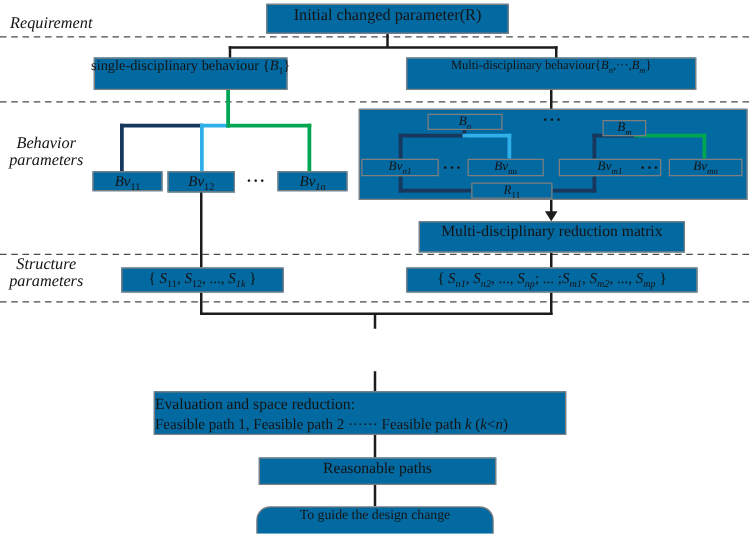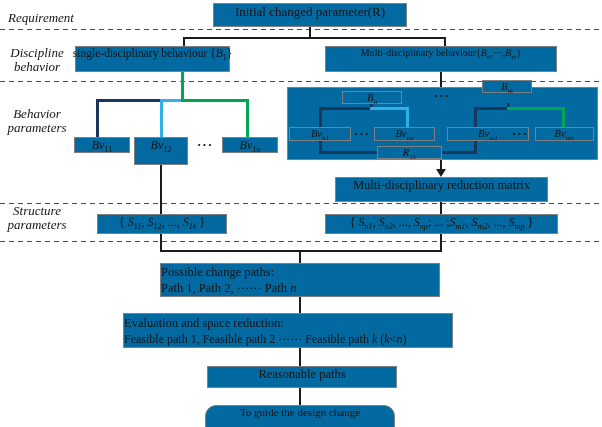--- a/index.html
+++ b/index.html
@@ -30,24 +30,20 @@
 <body>
 
 <div class="canvas">
 
   <div class="dashed" style="top:29px"></div>
   <div class="dashed" style="top:81px"></div>
   <div class="dashed" style="top:203px"></div>
   <div class="dashed" style="top:241px"></div>
 
   <div class="lane" style="left:8px;top:11px">Requirement</div>
-  <div class="lane" style="left:4px;top:46px;width:66px">
-    <div>Discipline</div>
-    <div>behavior</div>
-  </div>
   <div class="lane" style="left:1px;top:107px;width:72px">
     <div>Behavior</div>
     <div>parameters</div>
   </div>
   <div class="lane" style="left:1px;top:204px;width:72px">
     <div>Structure</div>
     <div>parameters</div>
   </div>
 
   <div class="box" style="left:213px;top:3px;width:194px;height:24px;font-size:13px">
@@ -70,35 +66,35 @@
   <div class="ln h3 navy" style="left:96px;top:99px;width:66px"></div>
   <div class="ln h3 cyan" style="left:160px;top:99px;width:24px"></div>
   <div class="ln h3 green" style="left:181px;top:99px;width:68px"></div>
   <div class="ln v3 navy" style="left:96px;top:99px;height:38px"></div>
   <div class="ln v3 cyan" style="left:160px;top:99px;height:38px"></div>
   <div class="ln v3 green" style="left:246px;top:99px;height:38px"></div>
 
   <div class="box md" style="left:74px;top:137px;width:56px;height:16px">
     <span><span style="font-style: italic;">Bv</span><sub>11</sub></span>
   </div>
-  <div class="box md" style="left:134px;top:137px;width:54px;height:28px">
+  <div class="box md" style="left:134px;top:137px;width:54px;height:17px">
     <span><span style="font-style: italic;">Bv</span><sub>12</sub></span>
   </div>
   <div class="dots" style="left:193px;top:137px;width:24px;height:16px">···</div>
   <div class="box md" style="left:222px;top:137px;width:56px;height:16px">
     <span><span style="font-style: italic;">Bv</span><sub style="font-style: italic;">1n</sub></span>
   </div>
 
   <div class="box frame" style="left:287px;top:87px;width:311px;height:73px"></div>
 
   <div class="box sm" style="left:342px;top:91px;width:60px;height:13px">
     <span><span style="font-style: italic;">B</span><sub style="font-style: italic;">n</sub></span>
   </div>
   <div class="dots" style="left:430px;top:89px;width:24px;height:13px">···</div>
-  <div class="box sm" style="left:482px;top:80px;width:50px;height:13px">
+  <div class="box sm" style="left:482px;top:96px;width:35px;height:13px">
     <span><span style="font-style: italic;">B</span><sub style="font-style: italic;">m</sub></span>
   </div>
 
   <div class="ln v3 navy" style="left:370px;top:103px;height:7px"></div>
   <div class="ln h3 navy" style="left:319px;top:107px;width:54px"></div>
   <div class="ln v3 navy" style="left:319px;top:107px;height:20px"></div>
   <div class="ln h3 cyan" style="left:370px;top:107px;width:39px"></div>
   <div class="ln v3 cyan" style="left:406px;top:107px;height:20px"></div>
 
   <div class="ln v3 navy" style="left:507px;top:103px;height:7px"></div>
@@ -146,24 +142,20 @@
   </div>
   <div class="box" style="left:325px;top:214px;width:233px;height:20px">
     <span><span>{ </span><span style="font-style: italic;">S</span><sub style="font-style: italic;">n1</sub><span>, </span><span style="font-style: italic;">S</span><sub style="font-style: italic;">n2</sub><span>, ..., </span><span style="font-style: italic;">S</span><sub style="font-style: italic;">np</sub><span>; ... ;</span><span style="font-style: italic;">S</span><sub style="font-style: italic;">m1</sub><span>, </span><span style="font-style: italic;">S</span><sub style="font-style: italic;">m2</sub><span>, ..., </span><span style="font-style: italic;">S</span><sub style="font-style: italic;">mp</sub><span> }</span></span>
   </div>
 
   <div class="ln v" style="left:160px;top:234px;height:18px"></div>
   <div class="ln v" style="left:440px;top:234px;height:18px"></div>
   <div class="ln h" style="left:160px;top:250px;width:282px"></div>
   <div class="ln v" style="left:299px;top:252px;height:11px"></div>
 
-  <div class="box col" style="left:160px;top:263px;width:280px;height:34px;font-size:12.5px">
-    <div>Possible change paths:</div>
-    <div><span>Path 1,  Path 2, ······ Path </span><span style="font-style: italic;">n</span></div>
-  </div>
   <div class="ln v" style="left:299px;top:297px;height:16px"></div>
 
   <div class="box col" style="left:123px;top:313px;width:330px;height:35px;font-size:12px">
     <div style="font-size:12.5px">Evaluation and space reduction:</div>
     <div><span>Feasible path 1, Feasible path 2 ······ Feasible path </span><span style="font-style: italic;">k</span><span>  (</span><span style="font-style: italic;">k</span><span>&lt;</span><span style="font-style: italic;">n</span><span>)</span></div>
   </div>
   <div class="ln v" style="left:299px;top:348px;height:18px"></div>
 
   <div class="box" style="left:207px;top:366px;width:190px;height:22px;font-size:12.5px">
     <span>Reasonable paths</span>

